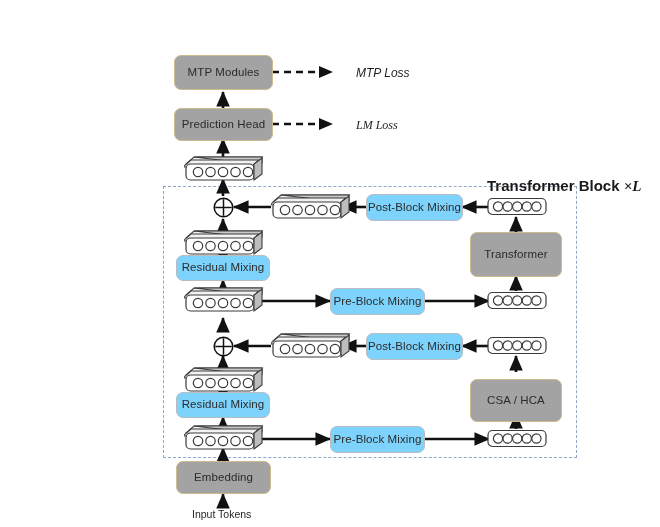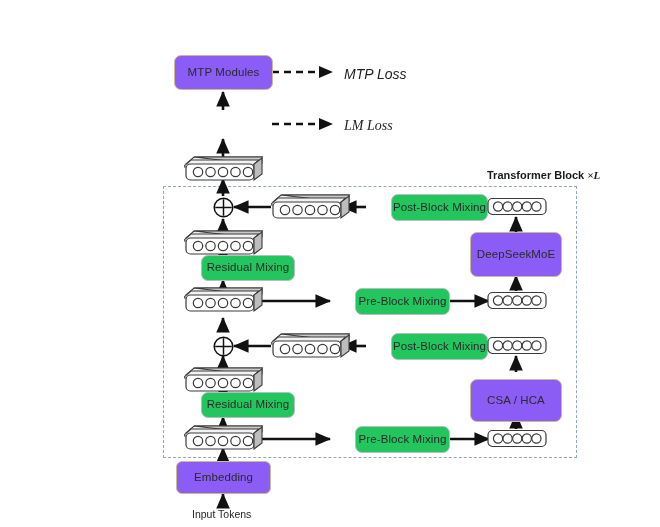--- a/index.html
+++ b/index.html
@@ -26,27 +26,26 @@
     align-items: center;
     justify-content: center;
     font-size: 11.5px;
     color: #2b2b2b;
     letter-spacing: 0.1px;
     text-align: center;
     line-height: 1.15;
     z-index: 6;
   }
   .box.cream {
-    background: #8b5cf6;
+    background: #a3a3a3;
     border: 1.2px solid #cdbb8e;
   }
   .box.grey {
-    background: #22c55e;
+    background: #7dd3fc;
     border: 1.2px solid #b9bdc2;
-    margin-left: 25px;
   }
   
   .tokstack {
     position: absolute;
     z-index: 7;
   }
   .tokflat {
     position: absolute;
     z-index: 7;
   }
@@ -63,42 +62,44 @@
   
   .dashbox {
     position: absolute;
     box-sizing: border-box;
     border: 1.3px dashed #8fa6c4;
     background: transparent;
     z-index: 1;
   }
   .dashlabel {
     position: absolute;
-    font-size: 11px;
+    font-size: 15px;
     font-weight: bold;
     color: #1a1a1a;
     white-space: nowrap;
     z-index: 8;
+    margin-top: 8px;
   }
   .dashlabel .lx {
     font-family: "Liberation Serif", serif;
     font-style: italic;
     font-weight: bold;
   }
   
   .lbl {
     position: absolute;
     font-size: 10.5px;
     color: #1f1f1f;
     white-space: nowrap;
     z-index: 8;
   }
   .lbl.ital {
     font-style: italic;
-    font-size: 14px;
+    font-size: 12px;
+    margin-left: 12px;
   }
   
   .plusnode {
     position: absolute;
     z-index: 7;
   }
 </style>
 </head>
 <body>
 
@@ -170,27 +171,30 @@
     <line x1="223" y1="505" x2="223" y2="494" stroke="#111111" stroke-width="2.6" marker-end="url(#ah)"></line>
 
     <line x1="272" y1="72" x2="332" y2="72" stroke="#111111" stroke-width="2.4" stroke-dasharray="7,5" marker-end="url(#ahd)"></line>
     <line x1="272" y1="124" x2="332" y2="124" stroke="#111111" stroke-width="2.4" stroke-dasharray="7,5" marker-end="url(#ahd)"></line>
   </svg>
 
   <div class="box cream" style="left:174px; top:55px; width:99px; height:35px;">
     <span>MTP Modules</span>
   </div>
 
+  <div class="box cream" style="left:174px; top:108px; width:99px; height:33px;">
+    <span>Prediction Head</span>
+  </div>
 
   <div class="box grey" style="left:366px; top:194px; width:97px; height:27px;">
     <span>Post-Block Mixing</span>
   </div>
 
   <div class="box cream" style="left:470px; top:232px; width:92px; height:45px;">
-    <span>DeepSeekMoE</span>
+    <span>Transformer</span>
   </div>
 
   <div class="box grey" style="left:176px; top:255px; width:94px; height:26px;">
     <span>Residual Mixing</span>
   </div>
 
   <div class="box grey" style="left:330px; top:288px; width:95px; height:27px;">
     <span>Pre-Block Mixing</span>
   </div>
 
@@ -203,21 +207,21 @@
   </div>
 
   <div class="box grey" style="left:176px; top:392px; width:94px; height:26px;">
     <span>Residual Mixing</span>
   </div>
 
   <div class="box grey" style="left:330px; top:426px; width:95px; height:27px;">
     <span>Pre-Block Mixing</span>
   </div>
 
-  <div class="box cream" style="left:176px; top:461px; width:95px; height:33px;border-radius:6px;">
+  <div class="box cream" style="left:176px; top:461px; width:95px; height:33px;">
     <span>Embedding</span>
   </div>
 
   <div class="tokstack" style="left:184px; top:155px; width:80px; height:28px;">
     <svg width="80" height="28" viewBox="0 0 80 28">
       <polygon points="10,2 78,2 70,9 2,9" fill="#f2f2f2" stroke="#3a3a3a" stroke-width="1.1"></polygon>
       <polygon points="10,2 78,2 78,8 70,9" fill="#c9c9c9" stroke="#3a3a3a" stroke-width="1.1"></polygon>
       <polygon points="7,5 75,5 67,12 -1,12" fill="#f2f2f2" stroke="#3a3a3a" stroke-width="1.1"></polygon>
       <rect x="2" y="9" width="68" height="16" rx="4.5" fill="#ffffff" stroke="#3a3a3a" stroke-width="1.2"></rect>
       <polygon points="70,9 78,3 78,19 70,25" fill="#bdbdbd" stroke="#3a3a3a" stroke-width="1.1"></polygon>

